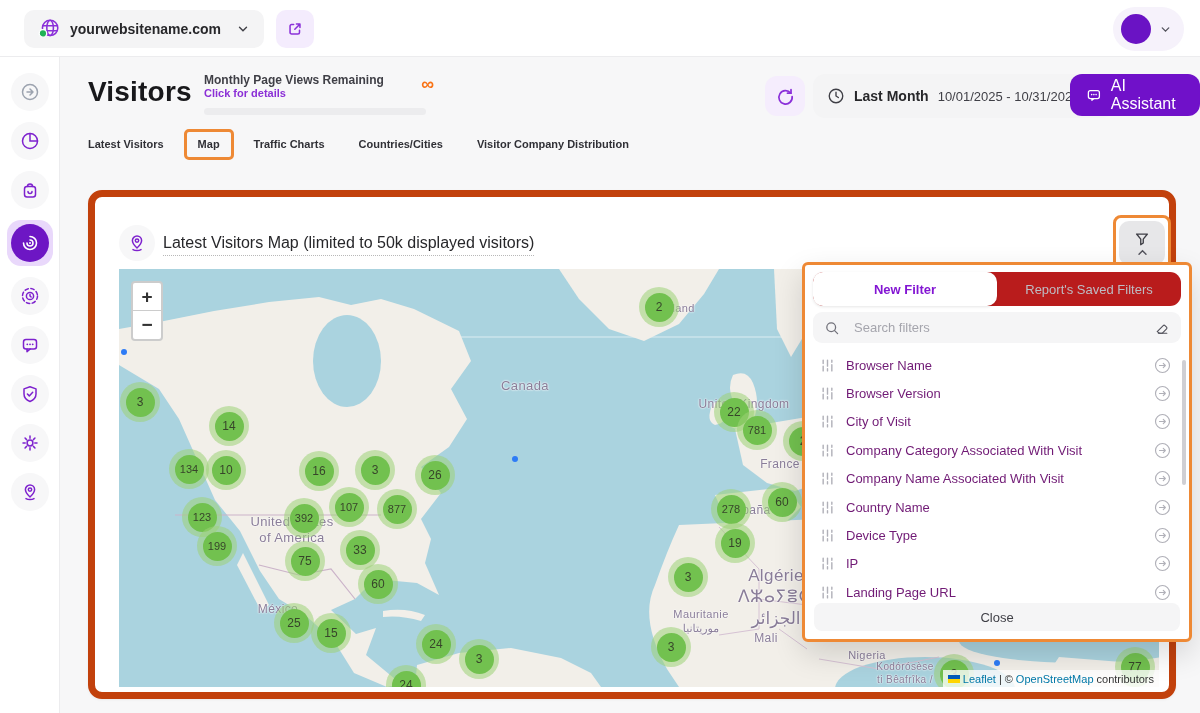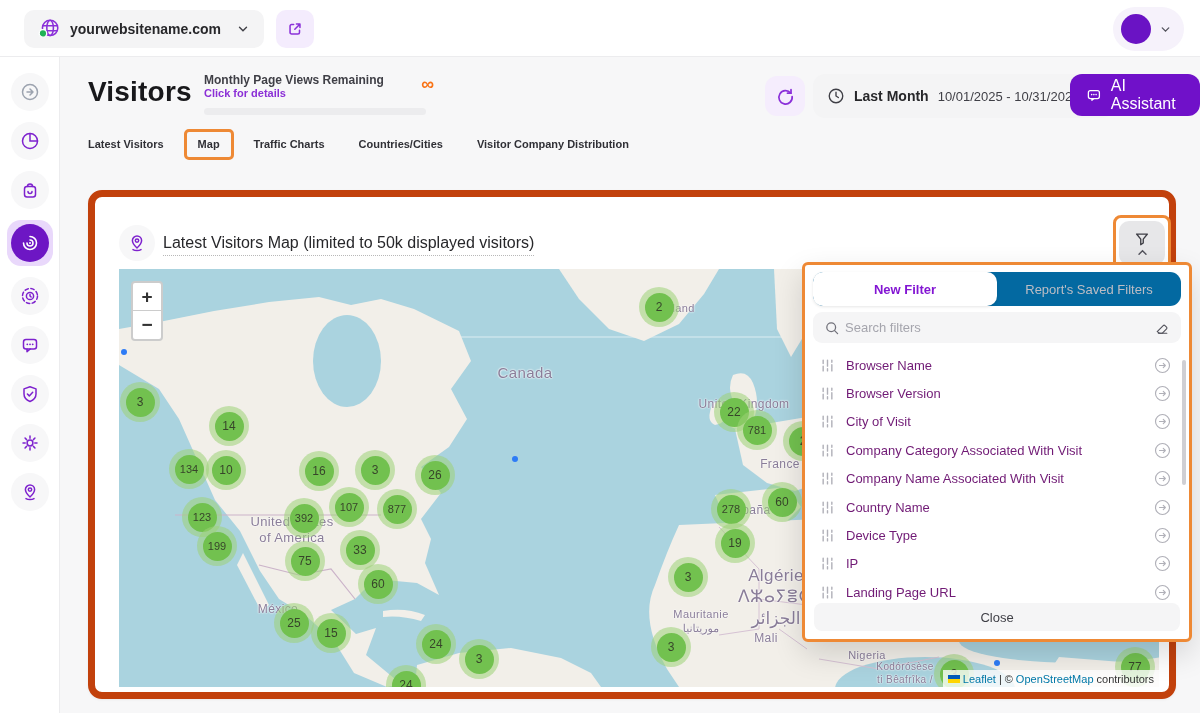--- a/index.html
+++ b/index.html
@@ -59,25 +59,25 @@
   .cluster .in.sm { font-size:11px; }
   .bluedot { position:absolute; width:6px; height:6px; border-radius:50%; background:#2e7cf6; transform:translate(-50%,-50%); z-index:300; }
   .attribution { position:absolute; right:0; bottom:0; height:17px; background:rgba(255,255,255,.8); display:flex; align-items:center; padding:0 5px; font-size:11px; color:#333; z-index:500; gap:3px; }
   .attribution a { color:#0078A8; text-decoration:none; cursor:pointer; }
   .flag { display:inline-block; width:12px; height:8px; }
   .flag .t { width:12px; height:4px; background:#005bbb; }
   .flag .b { width:12px; height:4px; background:#ffd500; }
 
   
   .fpanel { position:absolute; left:802px; top:262px; width:390px; height:380px; background:#fff; border:3px solid #ee8935; border-radius:6px; box-shadow:0 12px 30px rgba(0,0,0,.14); z-index:600; }
-  .fp-tabs { position:absolute; left:8px; right:8px; top:7px; height:34px; background:#0369a1; border-radius:11px; display:flex; }
+  .fp-tabs { position:absolute; left:8px; right:8px; top:7px; height:34px; background:#b91c1c; border-radius:11px; display:flex; }
   .fp-tab { flex:1; display:flex; align-items:center; justify-content:center; font-size:13px; cursor:pointer; }
   .fp-tab.on { background:#fff; border-radius:10px; box-shadow:0 1px 3px rgba(0,0,0,.1); color:#8316d3; font-weight:700; }
   .fp-tab.off { color:#bdbdc4; font-weight:500; }
-  .fp-search { position:absolute; left:8px; right:8px; top:47px; height:31px; background:#f5f5f6; border-radius:9px; display:flex; align-items:center; padding:0 11px; gap:5px; }
+  .fp-search { position:absolute; left:8px; right:8px; top:47px; height:31px; background:#f5f5f6; border-radius:9px; display:flex; align-items:center; padding:0 11px; gap:14px; }
   .fp-search input { flex:1; border:none; outline:none; background:transparent; font-size:13px; color:#3f3f46; font-family:"Liberation Sans",sans-serif; }
   .fp-search input::placeholder { color:#a5a5ad; }
   .fp-items { position:absolute; left:0; right:0; top:86px; }
   .fp-row { height:28.4px; display:flex; align-items:center; padding:0 18px 0 16px; gap:12px; cursor:pointer; }
   .fp-row .lbl { flex:1; font-size:13px; color:#701a75; }
   .fp-scroll { position:absolute; right:3px; top:95px; width:4px; height:125px; background:#cfcfd4; border-radius:2px; }
   .fp-close { position:absolute; left:9px; right:9px; bottom:8px; height:28px; background:#f5f5f6; border-radius:8px; display:flex; align-items:center; justify-content:center; font-size:13px; color:#3f3f46; cursor:pointer; }
 
   .ic { display:block; }
 </style>
@@ -280,21 +280,21 @@
       <path d="M660,360 L688,380" stroke="#d6c2d4" stroke-width="1" fill="none"></path>
       <path d="M700,390 L760,400 L820,388" stroke="#d6c2d4" stroke-width="1" fill="none"></path>
     </svg>
 
     <div class="zoomctl">
       <div>+</div>
       <div>−</div>
     </div>
 
     <div id="labels-layer">
-        <div class="map-label" style="left: 406px; top: 95px; font-size: 15px;">
+        <div class="map-label" style="left: 406px; top: 109px; font-size: 13px;">
           <div>Canada</div>
         </div>
         <div class="map-label" style="left: 560px; top: 33px; font-size: 11px;">
           <div>Ísland</div>
         </div>
         <div class="map-label" style="left: 625px; top: 128px; font-size: 12px;">
           <div>United Kingdom</div>
         </div>
         <div class="map-label" style="left: 661px; top: 188px; font-size: 12px;">
           <div>France</div>

